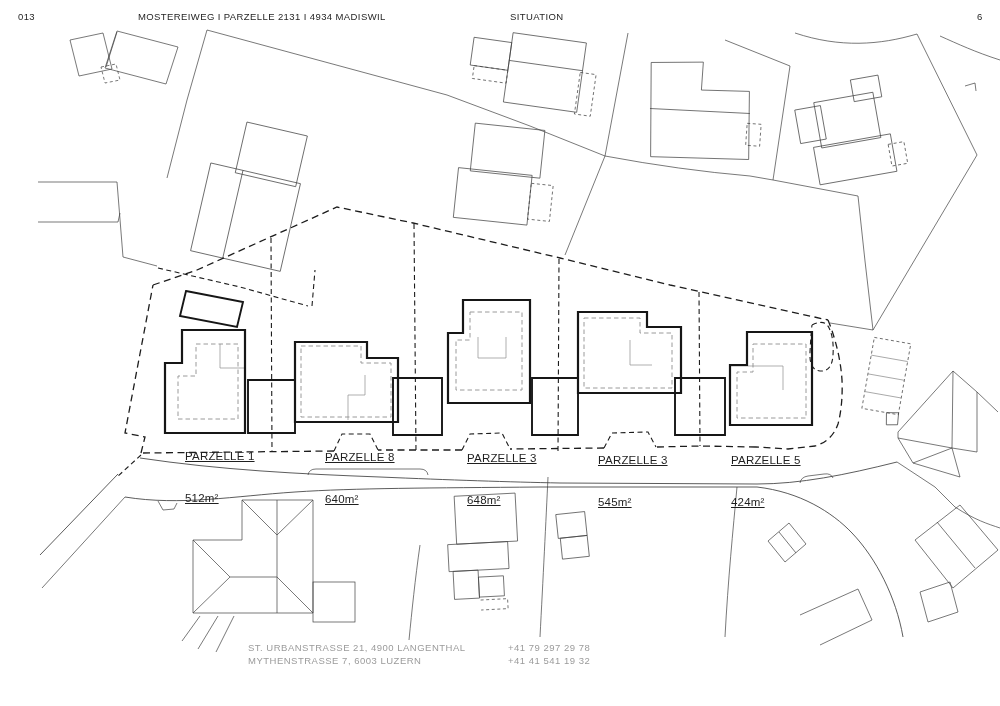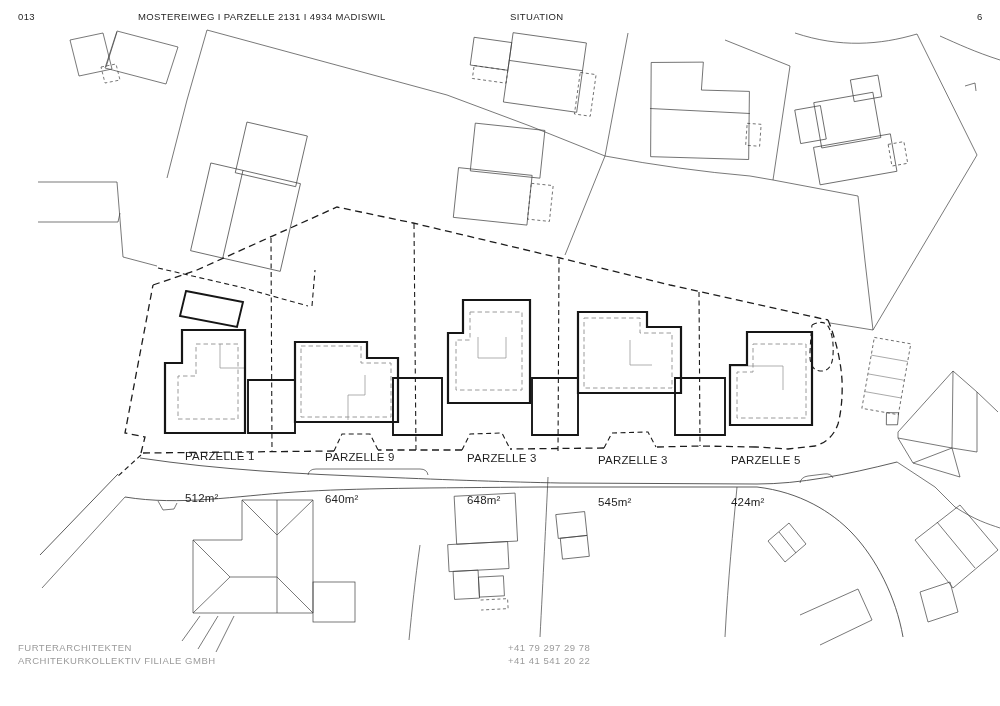--- a/index.html
+++ b/index.html
@@ -15,21 +15,21 @@
   #plan-svg{position:absolute;left:0;top:0;}
   .ctx{stroke:var(--line);stroke-width:.7;fill:none;}
   .ctx2{stroke:var(--line);stroke-width:.85;fill:none;}
   .dashCtx{stroke:var(--line);stroke-width:.7;fill:none;stroke-dasharray:3 2.6;}
   .bold{stroke:var(--bold);stroke-width:2.2;fill:none;}
   .boldThin{stroke:var(--bold);stroke-width:1.9;fill:none;}
   .dashB{stroke:var(--dashb);stroke-width:1.3;fill:none;stroke-dasharray:7 4.5;}
   .dashB2{stroke:var(--dashb);stroke-width:1.1;fill:none;stroke-dasharray:5 3.5;}
   .dashR{stroke:var(--roof);stroke-width:1;fill:none;stroke-dasharray:4.5 3;}
   .thin{stroke:#8c8c8c;stroke-width:.7;fill:none;}
-  .parcel-label{position:absolute;color:var(--text);font-size:11.5px;letter-spacing:.2px;line-height:14px;white-space:nowrap;}
+  .parcel-label{position:absolute;color:var(--text);font-size:11.5px;letter-spacing:.2px;line-height:14px;white-space:nowrap;text-decoration:underline;}
   .parcel-label .area{font-size:11.5px;margin-top:28px;}
   .ftr{position:absolute;top:641px;font-size:9.5px;letter-spacing:.5px;color:var(--muted);line-height:13px;white-space:nowrap;}
 </style>
 </head>
 <body>
 
 <div id="sheet">
 
   <div class="hdr" style="left:18px">013</div>
   <div class="hdr" style="left:138px">MOSTEREIWEG I PARZELLE 2131 I 4934 MADISWIL</div>
@@ -199,40 +199,38 @@
       <path class="boldThin" d="M675,378 L725,378 L725,435 L675,435 Z"></path>
       <path class="boldThin" d="M186,291 L243,302 L237,327 L180,316 Z"></path>
     </g>
   </svg>
 
   <div class="parcel-label" style="left:185px;top:449px">
     <div>PARZELLE 1</div>
     <div class="area">512m²</div>
   </div>
   <div class="parcel-label" style="left:325px;top:450px">
-    <div>PARZELLE 9</div>
+    <div>PARZELLE 8</div>
     <div class="area">640m²</div>
   </div>
   <div class="parcel-label" style="left:467px;top:451px">
     <div>PARZELLE 3</div>
     <div class="area">648m²</div>
   </div>
   <div class="parcel-label" style="left:598px;top:453px">
     <div>PARZELLE 3</div>
     <div class="area">545m²</div>
   </div>
   <div class="parcel-label" style="left:731px;top:453px">
     <div>PARZELLE 5</div>
     <div class="area">424m²</div>
   </div>
 
-  <div class="ftr" style="left:18px">
-    <div>FURTERARCHITEKTEN</div>
-    <div>ARCHITEKURKOLLEKTIV FILIALE GMBH</div>
-  </div>
   <div class="ftr" style="left:248px">
+    <div>ST. URBANSTRASSE 21, 4900 LANGENTHAL</div>
+    <div>MYTHENSTRASSE 7, 6003 LUZERN</div>
   </div>
   <div class="ftr" style="left:508px">
     <div>+41 79 297 29 78</div>
-    <div>+41 41 541 20 22</div>
+    <div>+41 41 541 19 32</div>
   </div>
 
 </div>
 
 </body></html>

